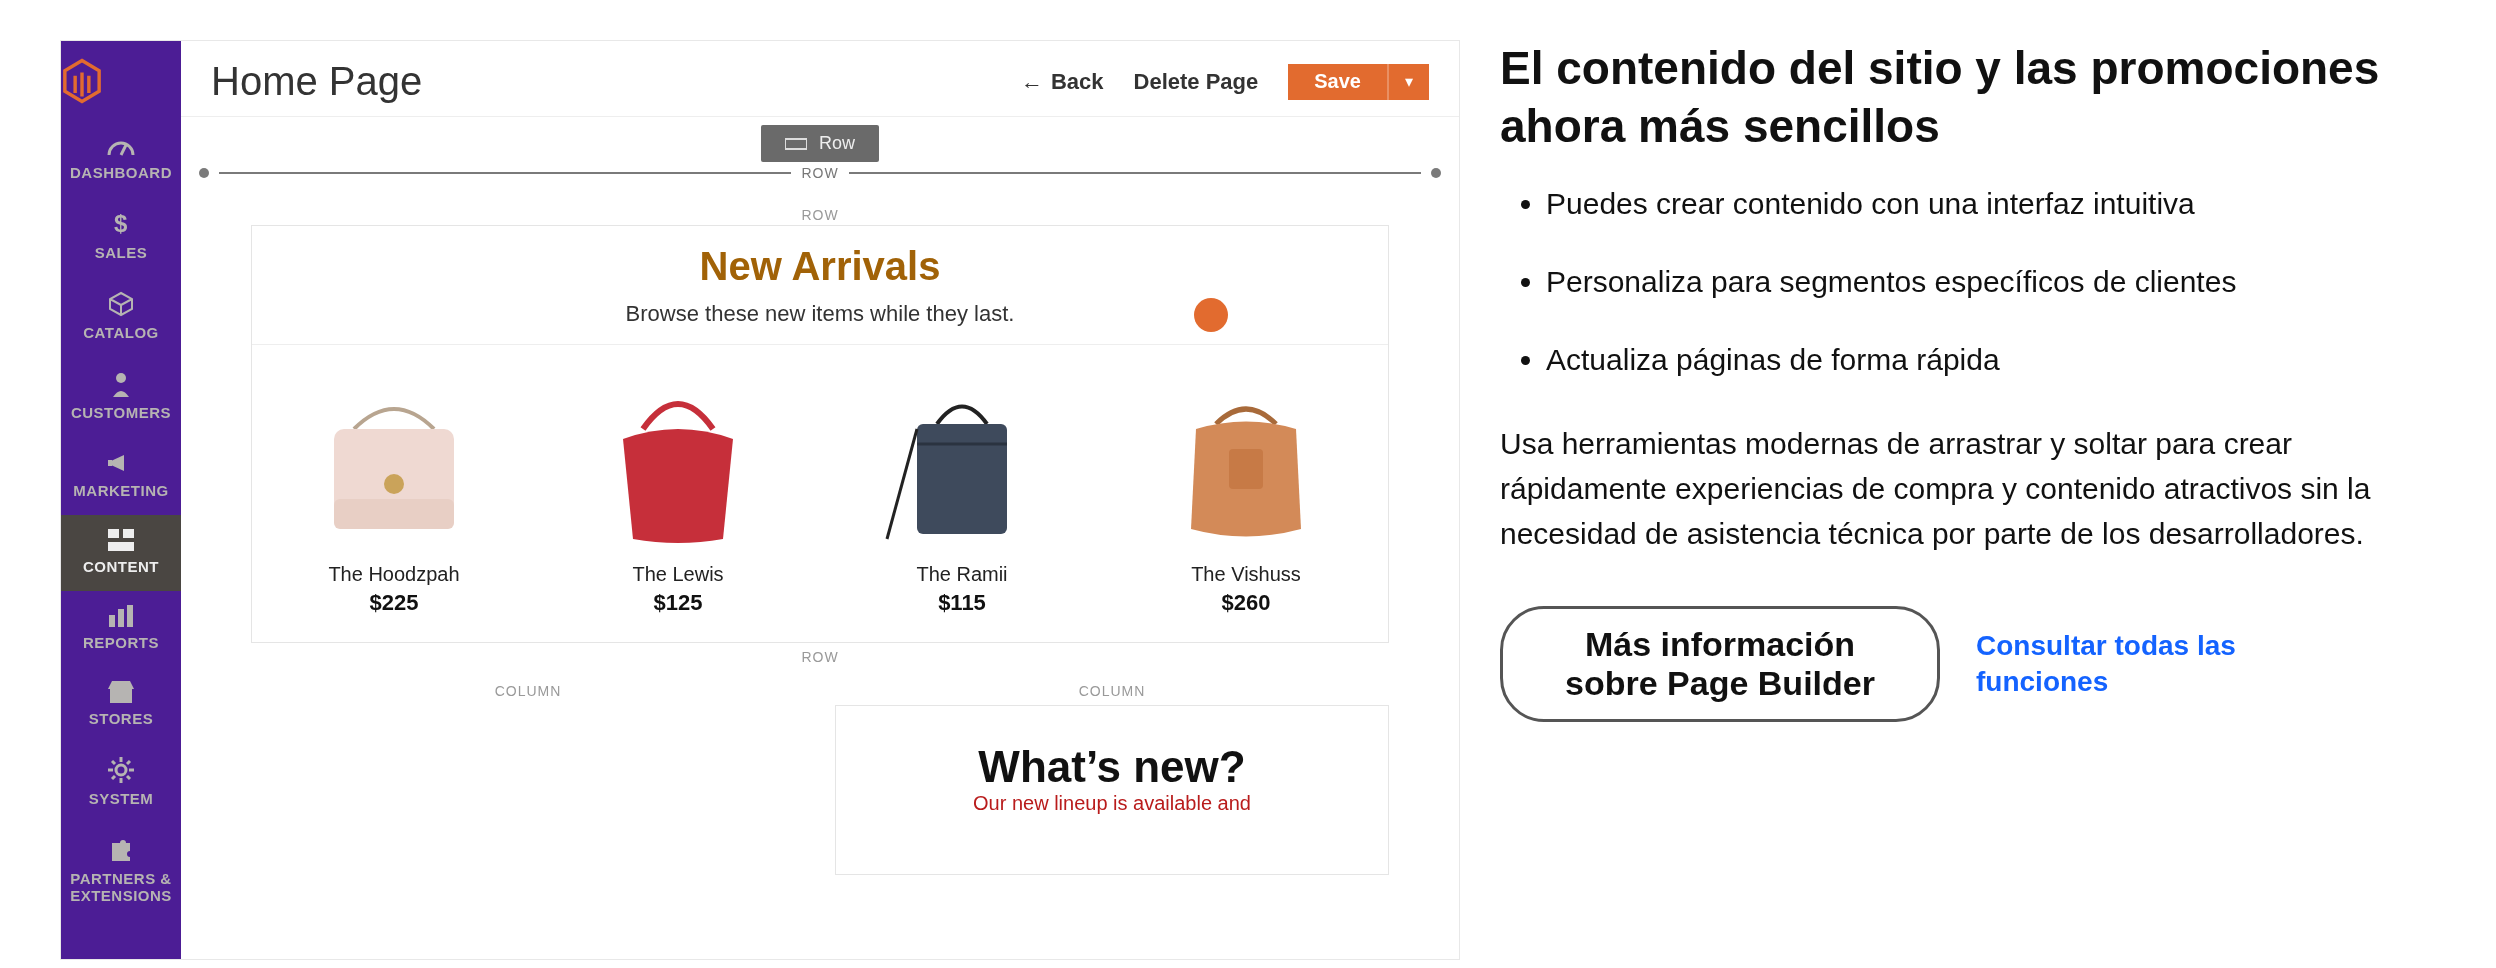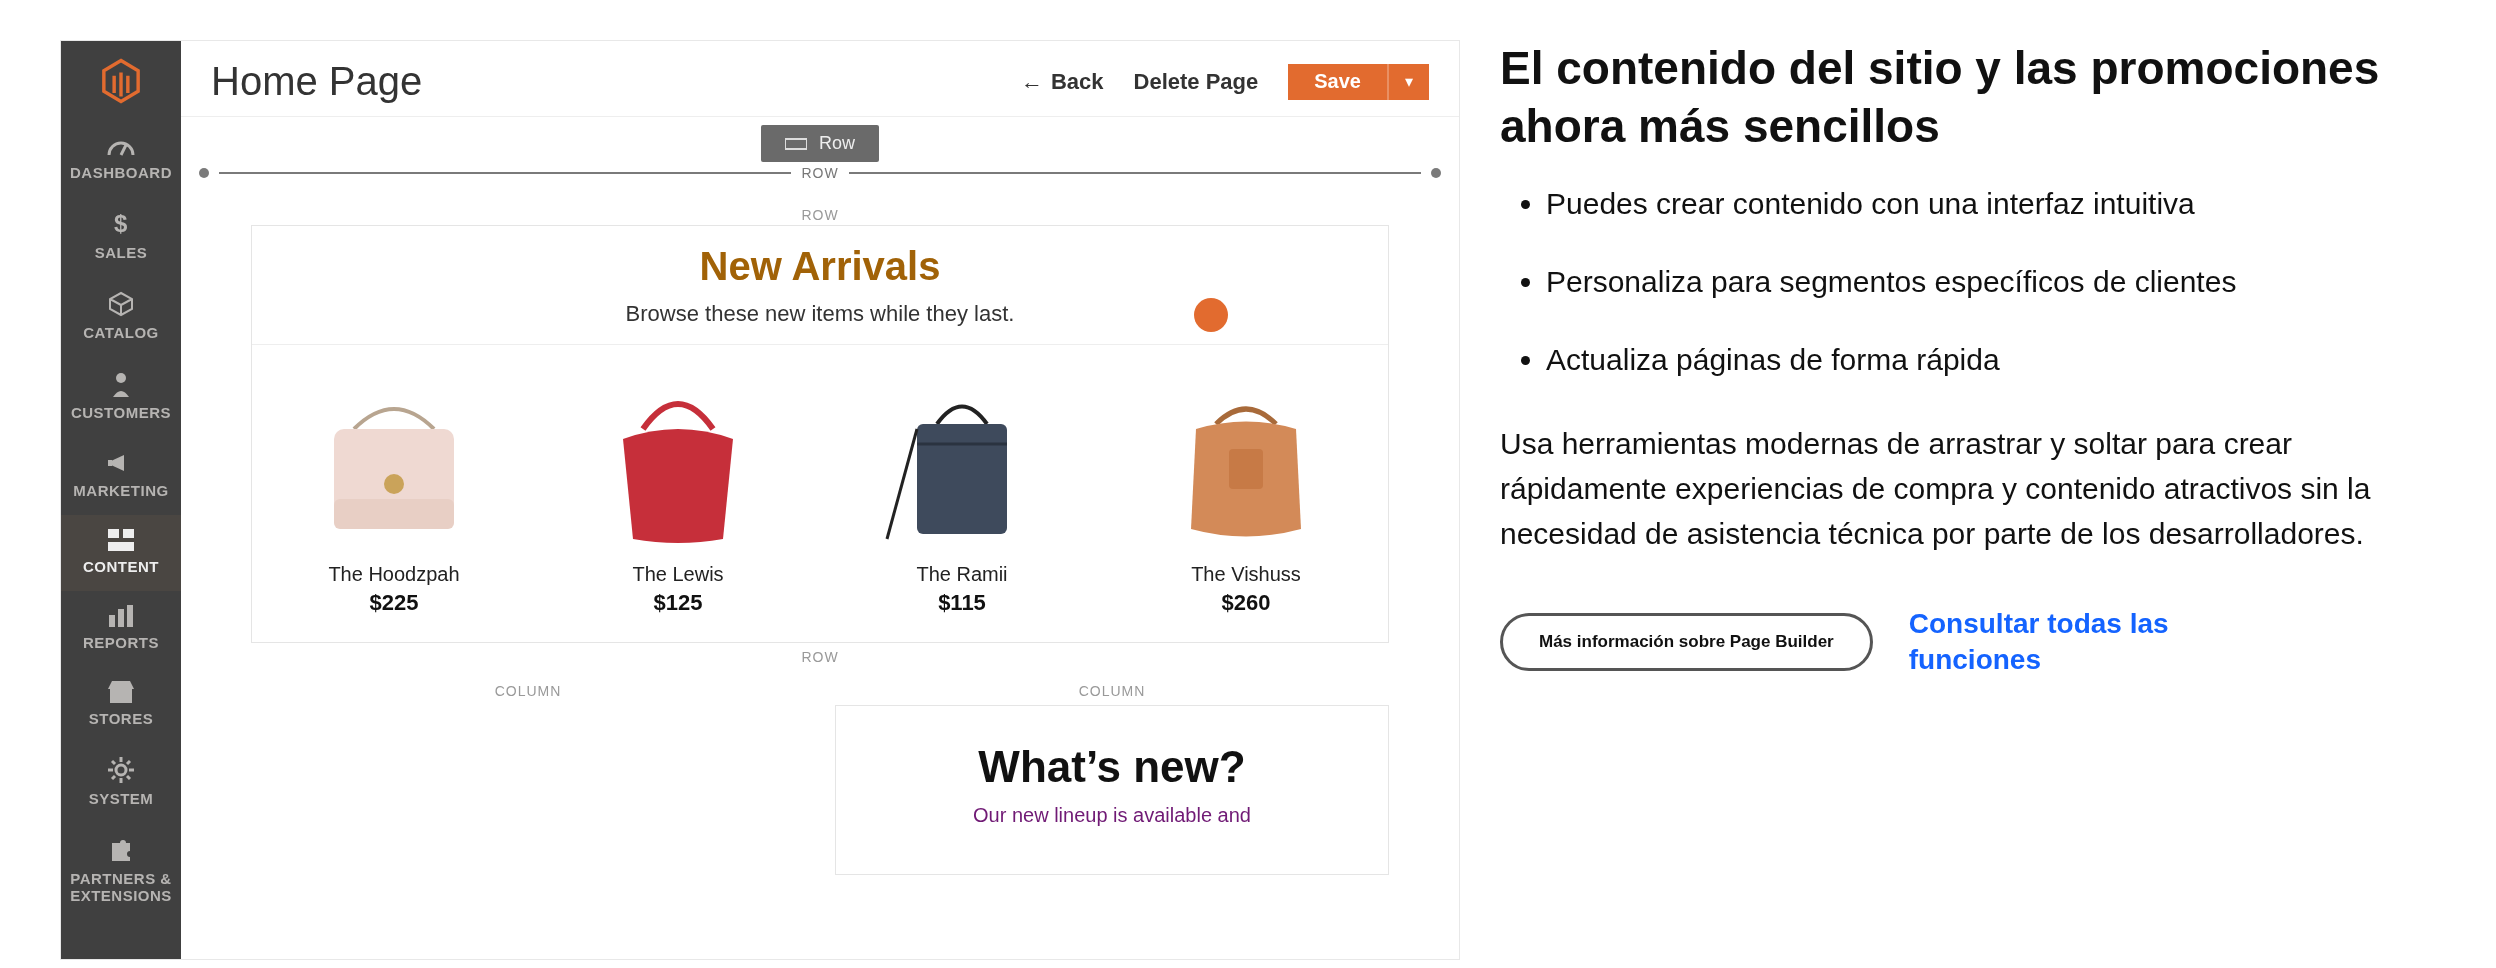--- a/index.html
+++ b/index.html
@@ -21,24 +21,24 @@
     flex: 0 0 1400px;
     height: 920px;
     background: #f4f5f5;
     display: flex;
     border: 1px solid #e8e8e8;
     position: relative;
   }
   
   .sidebar {
     width: 120px;
-    background: #404040;
+    background: #4c1d95;
     display: flex;
     flex-direction: column;
-    align-items: center;
+    align-items: flex-start;
   }
   .sidebar-logo {
     height: 80px;
     display: flex;
     align-items: center;
     justify-content: center;
     color: #e26b2f;
     font-size: 42px;
   }
   .sidebar-item {
@@ -158,21 +158,21 @@
   .prod .pname{font-size:20px;color:#222;}
   .prod .pprice{font-size:22px;font-weight:700;margin-top:4px;}
   .two-col{display:flex;gap:30px;margin-top:10px;}
   .two-col .colblk{flex:1;}
   .col-label{text-align:center;font-size:14px;color:#999;letter-spacing:1px;margin:8px 0 6px;}
   .promo-box{height:170px;position:relative;overflow:hidden;}
   .promo-left{background:#c39a63;}
   .promo-left .txt{position:absolute;bottom:10px;left:0;right:0;text-align:center;color:#fff;font-size:46px;font-weight:800;}
   .promo-right{border:1px solid #e5e5e5;background:#fff;text-align:center;padding-top:36px;}
   .promo-right h3{font-size:44px;font-weight:800;}
-  .promo-right p{font-size:20px;color:#701a75;margin-top:12px;}
+  .promo-right p{font-size:20px;color:#b91c1c;margin-top:0;}
   
   .pimg svg{width:100%;height:100%;}
 
   
   .marketing {
     flex: 1;
     padding-right: 40px;
   }
   .mk-h2 {
     font-size: 46px;
@@ -194,21 +194,21 @@
   .mk-p {
     font-size: 30px;
     line-height:1.5;
     margin-bottom: 50px;
   }
   .mk-cta-row { display:flex; gap:36px; align-items:center; }
   .pill-btn {
     border: 3px solid #555;
     border-radius: 44px;
     padding: 16px 36px;
-    font-size: 17px;
+    font-size: 34px;
     font-weight:600;
     text-align:center;
     max-width: 440px;
     cursor:pointer;
   }
   .blue-link {
     color:#1463ff;
     font-size:28px;
     font-weight:700;
     cursor:pointer;

